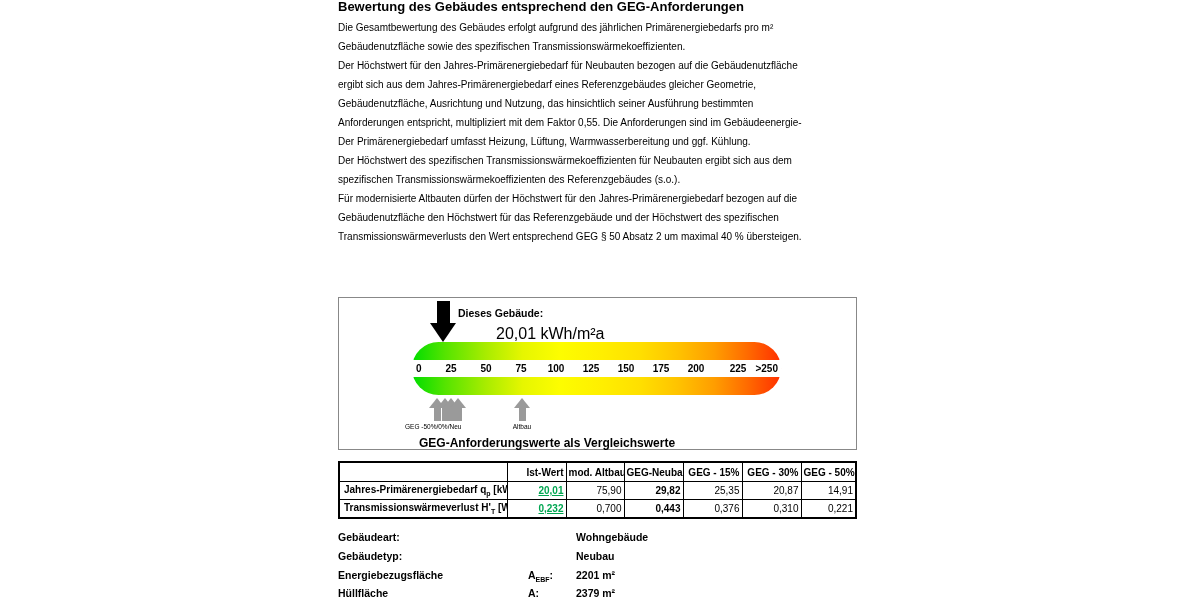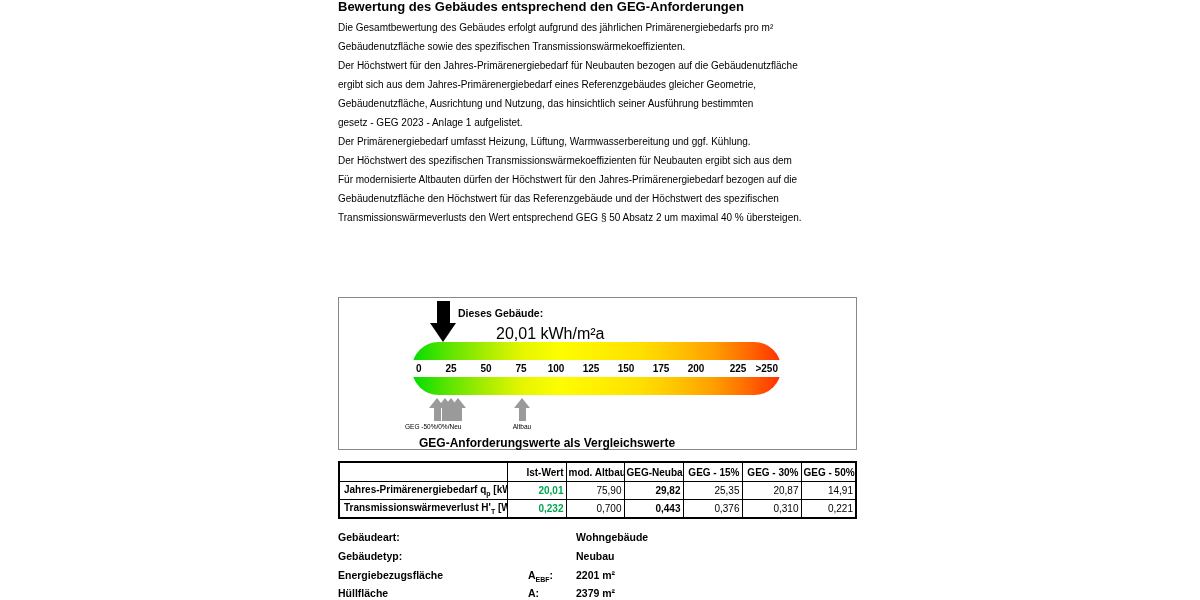--- a/index.html
+++ b/index.html
@@ -29,21 +29,21 @@
   .marker-label{position:absolute;top:125px;font-size:6.5px;white-space:nowrap;color:#000;}
   .chart-footnote{position:absolute;left:80px;top:138px;font-size:12px;white-space:nowrap;font-weight:bold;}
 
   
   .req-table{position:absolute;left:0;top:461px;width:517px;border-collapse:collapse;table-layout:fixed;
      font-size:10px;border:2px solid #000;}
   .req-table th,.req-table td{border:1px solid #000;padding:0 2px;text-align:right;overflow:hidden;white-space:nowrap;}
   .req-table th{height:18px;font-weight:bold;}
   .req-table td{height:17px;}
   .req-table .rowlabel{text-align:left;font-weight:bold;padding-left:4px;}
-  .val-ist{font-weight:bold;}
+  .val-ist{font-weight:bold;text-decoration:underline;}
   .val-neubau{font-weight:bold;}
   sub.sm{font-size:7px;}
 
   
   .info-row{position:absolute;left:0;height:15px;font-size:10.5px;font-weight:bold;white-space:nowrap;}
   .info-label{position:absolute;left:0;}
   .info-symbol{position:absolute;left:190px;}
   .info-value{position:absolute;left:238px;}
 </style>
 </head>
@@ -53,23 +53,24 @@
   <div class="content">
 
     <h1 class="title">Bewertung des Gebäudes entsprechend den GEG-Anforderungen</h1>
 
     <div class="para">
       <div class="pline">Die Gesamtbewertung des Gebäudes erfolgt aufgrund des jährlichen Primärenergiebedarfs pro m²</div>
       <div class="pline">Gebäudenutzfläche sowie des spezifischen Transmissionswärmekoeffizienten.</div>
       <div class="pline">Der Höchstwert für den Jahres-Primärenergiebedarf für Neubauten bezogen auf die Gebäudenutzfläche</div>
       <div class="pline">ergibt sich aus dem Jahres-Primärenergiebedarf eines Referenzgebäudes gleicher Geometrie,</div>
       <div class="pline">Gebäudenutzfläche, Ausrichtung und Nutzung, das hinsichtlich seiner Ausführung bestimmten</div>
-      <div class="pline">gesetz - GEG 2023 - Anlage 1 aufgelistet.</div>
+      <div class="pline">Anforderungen entspricht, multipliziert mit dem Faktor 0,55. Die Anforderungen sind im Gebäudeenergie-</div>
       <div class="pline">Der Primärenergiebedarf umfasst Heizung, Lüftung, Warmwasserbereitung und ggf. Kühlung.</div>
       <div class="pline">Der Höchstwert des spezifischen Transmissionswärmekoeffizienten für Neubauten ergibt sich aus dem</div>
+      <div class="pline">spezifischen Transmissionswärmekoeffizienten des Referenzgebäudes (s.o.).</div>
       <div class="pline">Für modernisierte Altbauten dürfen der Höchstwert für den Jahres-Primärenergiebedarf bezogen auf die</div>
       <div class="pline">Gebäudenutzfläche den Höchstwert für das Referenzgebäude und der Höchstwert des spezifischen</div>
       <div class="pline">Transmissionswärmeverlusts den Wert entsprechend GEG § 50 Absatz 2 um maximal 40 % übersteigen.</div>
     </div>
 
     <div class="chart-box">
       <div class="ba">
         <div class="ba-shaft"></div>
         <div class="ba-head"></div>
       </div>

